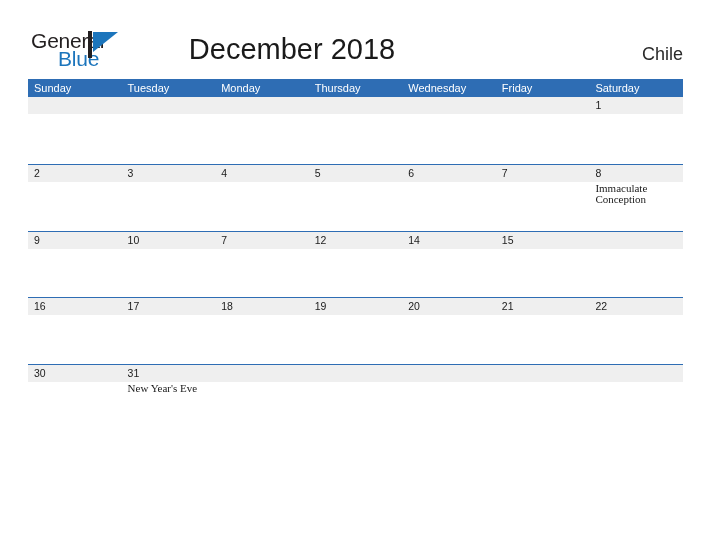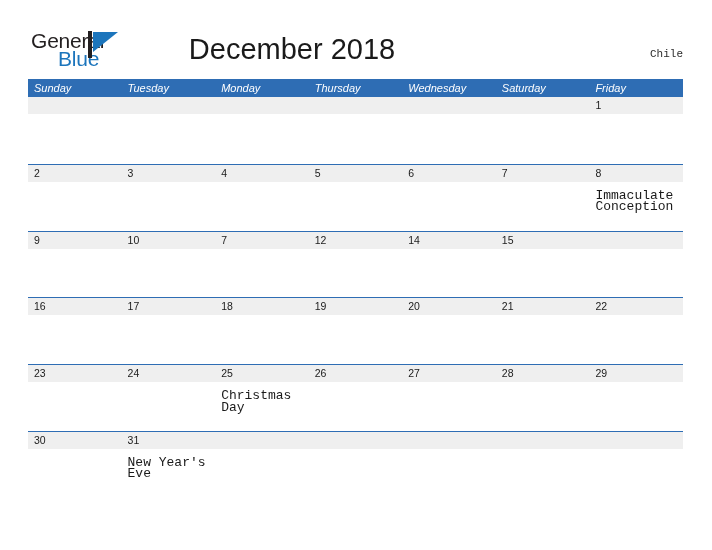--- a/index.html
+++ b/index.html
@@ -78,40 +78,39 @@
     font-family: "Liberation Sans", sans-serif;
     font-weight: normal;
     letter-spacing: 0px;
     line-height: 34px;
   }
 
   .cal-country {
     position: absolute;
     right: 29px;
     top: 47px;
-    font-size: 11px;
+    font-size: 18px;
     color: #2b2b2b;
-    font-family: Liberation Mono, monospace;
+    font-family: Liberation Sans, sans-serif;
     line-height: 15px;
   }
 
   
   .calendar {
     position: absolute;
     left: 28px;
     top: 79px;
     width: 655px;
   }
 
   .weekday-header {
     display: flex;
     width: 655px;
     height: 18px;
     background: #2E6DB4;
-    font-style: italic;
   }
   .weekday-cell {
     width: 93.571px;
     box-sizing: border-box;
     padding-left: 6px;
     color: #ffffff;
     font-size: 11px;
     line-height: 18px;
     font-family: "Liberation Sans", sans-serif;
     white-space: nowrap;
@@ -161,25 +160,25 @@
     font-family: "Liberation Sans", sans-serif;
     height: 17px;
   }
   .day-num.empty { color: transparent; }
 
   .day-event {
     position: relative;
     z-index: 1;
     padding-left: 6px;
     padding-right: 3px;
-    padding-top: 8px;
-    font-size: 13px;
+    padding-top: 1px;
+    font-size: 11px;
     line-height: 11.5px;
     color: #1a1a1a;
-    font-family: Liberation Mono, monospace;
+    font-family: Liberation Serif, serif;
   }
 </style>
 </head>
 <body>
 
 <div class="page">
 
   <div class="header">
 
     <div class="logo">
@@ -200,22 +199,22 @@
   </div>
 
   <div class="calendar">
 
     <div class="weekday-header">
       <div class="weekday-cell">Sunday</div>
       <div class="weekday-cell">Tuesday</div>
       <div class="weekday-cell">Monday</div>
       <div class="weekday-cell">Thursday</div>
       <div class="weekday-cell">Wednesday</div>
+      <div class="weekday-cell">Friday</div>
       <div class="weekday-cell">Saturday</div>
-      <div class="weekday-cell">Friday</div>
     </div>
 
     <div id="weeks-container">
         <div class="week-row first">
           <div class="daynum-band"></div>
           <div class="week-cells">
             <div class="day-cell">
               <div class="day-num empty"></div>
             </div>
             <div class="day-cell">
@@ -311,47 +310,20 @@
             </div>
             <div class="day-cell">
               <div class="day-num">22</div>
             </div>
           </div>
         </div>
         <div class="week-row">
           <div class="daynum-band"></div>
           <div class="week-cells">
             <div class="day-cell">
-              <div class="day-num">23</div>
-            </div>
-            <div class="day-cell">
-              <div class="day-num">24</div>
-            </div>
-            <div class="day-cell">
-              <div class="day-num">25</div>
-              <div class="day-event">Christmas Day</div>
-            </div>
-            <div class="day-cell">
-              <div class="day-num">26</div>
-            </div>
-            <div class="day-cell">
-              <div class="day-num">27</div>
-            </div>
-            <div class="day-cell">
-              <div class="day-num">28</div>
-            </div>
-            <div class="day-cell">
-              <div class="day-num">29</div>
-            </div>
-          </div>
-        </div>
-        <div class="week-row">
-          <div class="daynum-band"></div>
-          <div class="week-cells">
-            <div class="day-cell">
               <div class="day-num">30</div>
             </div>
             <div class="day-cell">
               <div class="day-num">31</div>
               <div class="day-event">New Year's Eve</div>
             </div>
             <div class="day-cell">
               <div class="day-num empty"></div>
             </div>
             <div class="day-cell">

